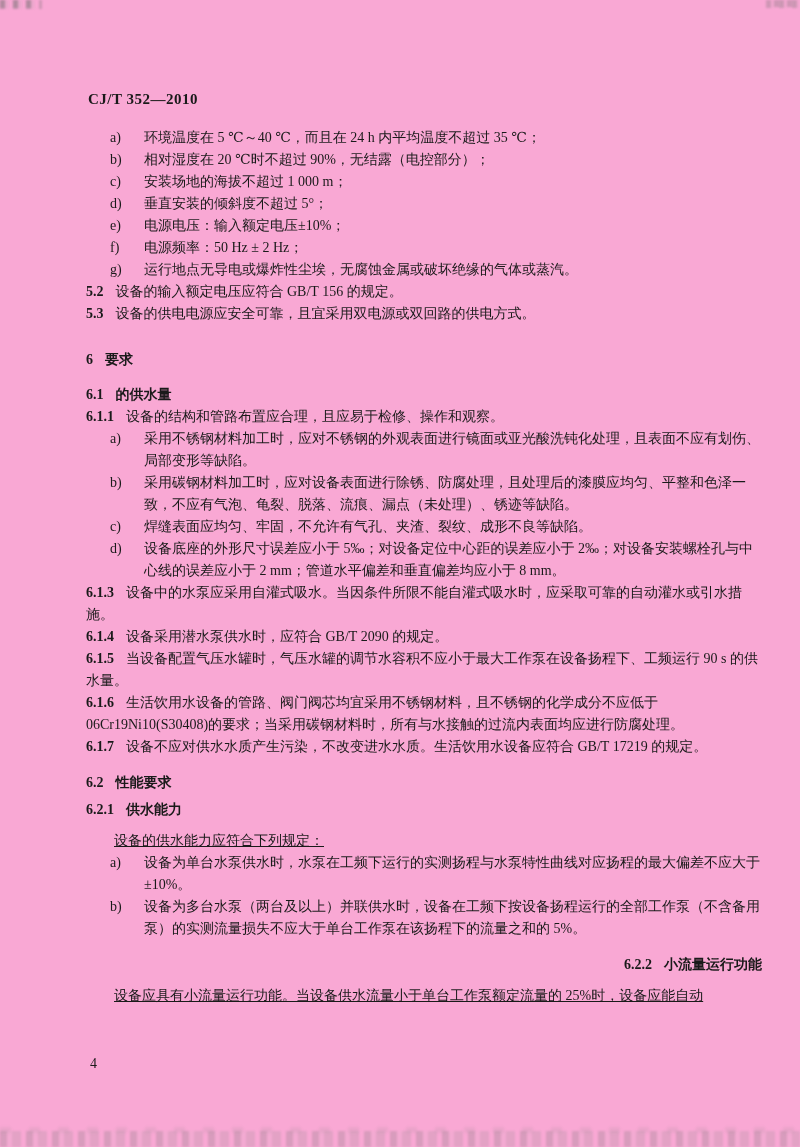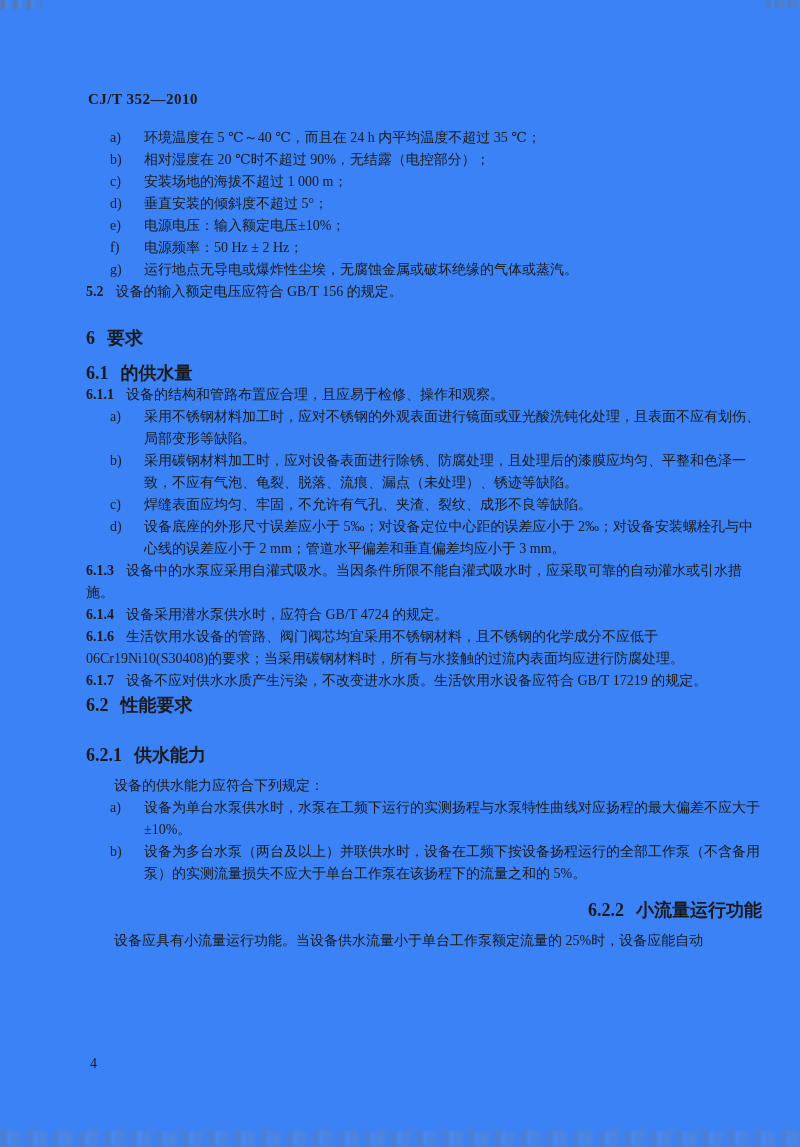--- a/index.html
+++ b/index.html
@@ -4,21 +4,21 @@
 <style>
   html,body{margin:0;padding:0;}
   body{
     width:800px;height:1147px;
     background:#e9e9e6;
     font-family:"Liberation Serif","DejaVu Serif",serif;
   }
   .page{
     position:relative;
     width:800px;height:1147px;
-    background:#3b82f6;
+    background:#f9a8d4;
     color:#1a1a1a;
     overflow:hidden;
   }
   .content{
     position:absolute;
     left:86px;top:88px;width:676px;
     font-size:14px;line-height:22px;
   }
   .doc-code{
     font-weight:bold;font-size:15px;letter-spacing:.5px;
@@ -26,30 +26,30 @@
   }
   .body-block{margin-top:17px;}
   p{margin:0;}
   
   .li{display:flex;padding-left:24px;}
   .li .lbl{flex:0 0 34px;}
   .li .txt{flex:1;}
   
   .clause .num{font-weight:bold;margin-right:12px;}
   
-  .h{font-weight:bold;font-size:18px;margin:0;}
+  .h{font-weight:bold;font-size:14px;margin:0;}
   .h .num{margin-right:12px;}
   .mt-sec{margin-top:24px;}
   .mt-h2{margin-top:13px;}
   .mt-c{}
-  .mt-62{margin-top:2px;}
-  .mt-621{margin-top:28px;}
+  .mt-62{margin-top:14px;}
+  .mt-621{margin-top:5px;}
   .mt-p{margin-top:9px;}
   .mt-622{margin-top:14px;text-align:right;}
-  .indent{text-indent:2em;}
+  .indent{text-indent:2em;text-decoration:underline;}
   .page-number{
     position:absolute;left:90px;top:1056px;
     font-size:14px;
   }
   
   .smudge{
     position:absolute;opacity:.55;filter:blur(1px);
     background:repeating-linear-gradient(90deg,rgba(110,110,110,.55) 0 5px,rgba(160,160,160,.15) 5px 9px,transparent 9px 13px);
   }
   .smudge-left-1{left:0;top:624;width:42px;height:9px;}
@@ -106,20 +106,23 @@
         </div>
         <div class="li">
           <span class="lbl">g)</span>
           <div class="txt">运行地点无导电或爆炸性尘埃，无腐蚀金属或破坏绝缘的气体或蒸汽。</div>
         </div>
       </div>
 
       <p class="clause">
         <span class="num">5.2</span><span>设备的输入额定电压应符合 GB/T 156 的规定。</span>
       </p>
+      <p class="clause">
+        <span class="num">5.3</span><span>设备的供电电源应安全可靠，且宜采用双电源或双回路的供电方式。</span>
+      </p>
 
       <h2 class="h mt-sec">
         <span class="num">6</span><span>要求</span>
       </h2>
 
       <h3 class="h mt-h2">
         <span class="num">6.1</span><span>的供水量</span>
       </h3>
 
       <p class="clause mt-c">
@@ -134,29 +137,32 @@
         <div class="li">
           <span class="lbl">b)</span>
           <div class="txt">采用碳钢材料加工时，应对设备表面进行除锈、防腐处理，且处理后的漆膜应均匀、平整和色泽一致，不应有气泡、龟裂、脱落、流痕、漏点（未处理）、锈迹等缺陷。</div>
         </div>
         <div class="li">
           <span class="lbl">c)</span>
           <div class="txt">焊缝表面应均匀、牢固，不允许有气孔、夹渣、裂纹、成形不良等缺陷。</div>
         </div>
         <div class="li">
           <span class="lbl">d)</span>
-          <div class="txt">设备底座的外形尺寸误差应小于 5‰；对设备定位中心距的误差应小于 2‰；对设备安装螺栓孔与中心线的误差应小于 2 mm；管道水平偏差和垂直偏差均应小于 3 mm。</div>
+          <div class="txt">设备底座的外形尺寸误差应小于 5‰；对设备定位中心距的误差应小于 2‰；对设备安装螺栓孔与中心线的误差应小于 2 mm；管道水平偏差和垂直偏差均应小于 8 mm。</div>
         </div>
       </div>
 
       <p class="clause">
         <span class="num">6.1.3</span><span>设备中的水泵应采用自灌式吸水。当因条件所限不能自灌式吸水时，应采取可靠的自动灌水或引水措施。</span>
       </p>
       <p class="clause">
-        <span class="num">6.1.4</span><span>设备采用潜水泵供水时，应符合 GB/T 4724 的规定。</span>
+        <span class="num">6.1.4</span><span>设备采用潜水泵供水时，应符合 GB/T 2090 的规定。</span>
+      </p>
+      <p class="clause">
+        <span class="num">6.1.5</span><span>当设备配置气压水罐时，气压水罐的调节水容积不应小于最大工作泵在设备扬程下、工频运行 90 s 的供水量。</span>
       </p>
       <p class="clause">
         <span class="num">6.1.6</span><span>生活饮用水设备的管路、阀门阀芯均宜采用不锈钢材料，且不锈钢的化学成分不应低于 06Cr19Ni10(S30408)的要求；当采用碳钢材料时，所有与水接触的过流内表面均应进行防腐处理。</span>
       </p>
       <p class="clause">
         <span class="num">6.1.7</span><span>设备不应对供水水质产生污染，不改变进水水质。生活饮用水设备应符合 GB/T 17219 的规定。</span>
       </p>
 
       <h3 class="h mt-62">
         <span class="num">6.2</span><span>性能要求</span>

